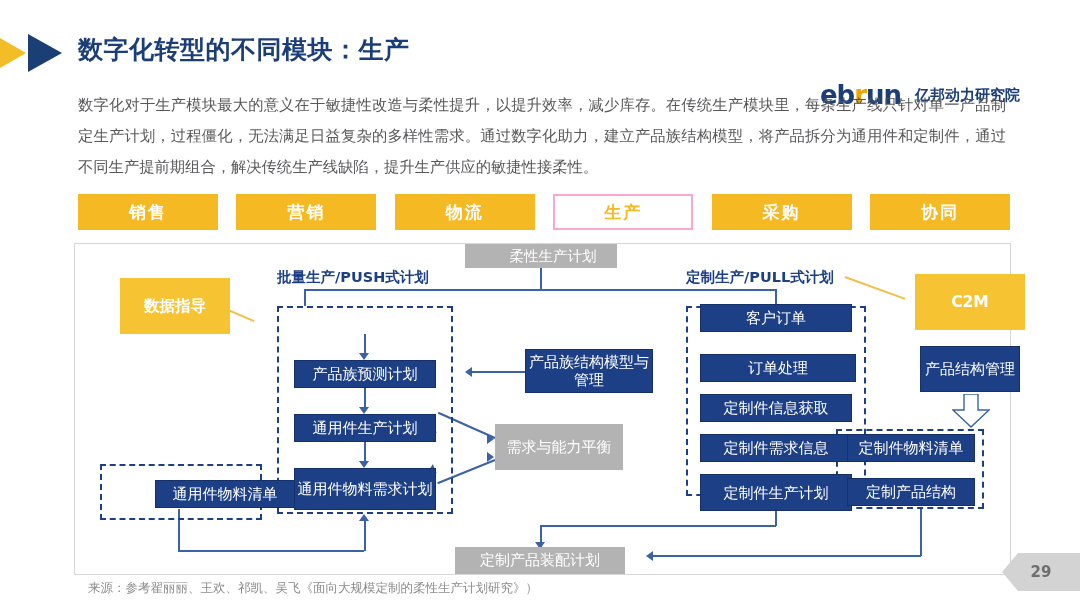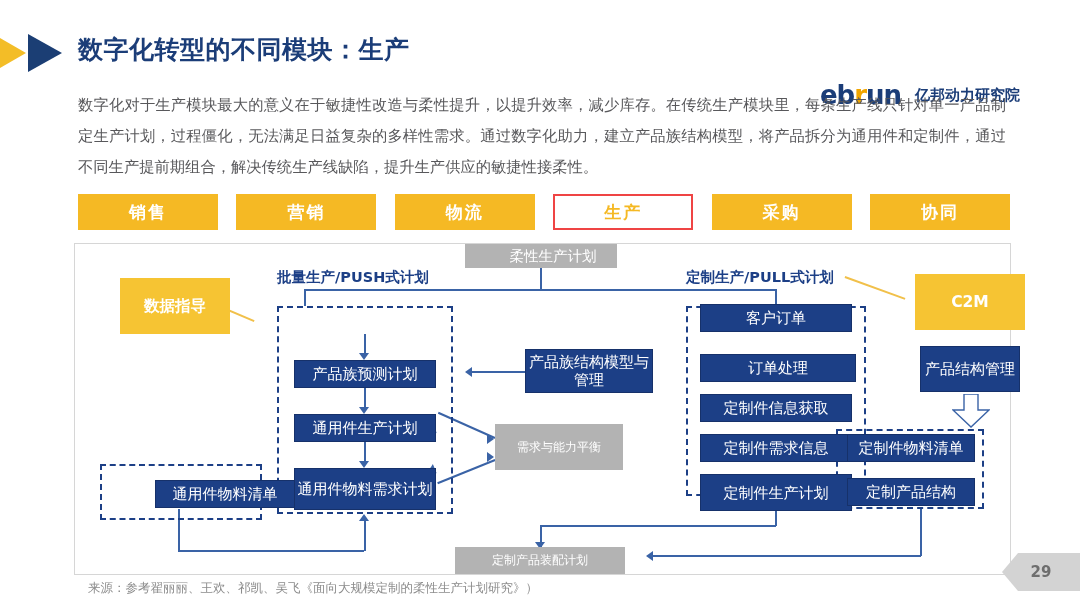--- a/index.html
+++ b/index.html
@@ -31,39 +31,39 @@
   
   .intro{position:absolute;left:78px;top:90px;width:928px;font-size:15.3px;
          line-height:31px;color:#58585B;text-align:justify;}
 
   
   .tabs{position:absolute;left:78px;top:194px;width:932px;height:36px;display:flex;
         justify-content:space-between;}
   .tab{width:140px;height:36px;background:#F5B924;color:#ffffff;font-size:17px;
        font-weight:bold;display:flex;align-items:center;justify-content:center;
        letter-spacing:2px;box-sizing:border-box;}
-  .tab.active{background:#ffffff;color:#F5B924;border:2px solid #ef4444;text-align:center;}
+  .tab.active{background:#ffffff;color:#F5B924;border:2px solid #f9a8d4;text-align:center;}
 
   
   .diagram{position:absolute;left:74px;top:243px;width:935px;height:330px;
            border:1px solid #D6D6D6;background:#fff;}
   .src{position:absolute;left:88px;top:580px;font-size:12.5px;color:#8C8C8C;}
 
   
   .pagebadge{position:absolute;right:0px;top:553px;width:78px;height:38px;
              background:#D3D3D3;color:#6E6E6E;font-size:15px;font-weight:bold;
              display:flex;align-items:center;justify-content:center;
              clip-path:polygon(16px 0,100% 0,100% 100%,16px 100%,0 50%);}
 
   
   .bx{position:absolute;box-sizing:border-box;display:flex;align-items:center;
       justify-content:center;text-align:center;}
   .blue{background:#1C3F86;color:#ffffff;font-size:15px;line-height:18px;
         border:1px solid #16316A;}
-  .gray{background:#B3B3B3;color:#ffffff;font-size:12px;line-height:19px;}
+  .gray{background:#B3B3B3;color:#ffffff;font-size:15px;line-height:19px;}
   .yel{background:#F6C433;color:#ffffff;font-size:15.5px;font-weight:bold;}
   .dash{position:absolute;box-sizing:border-box;border:2px dashed #1C3F86;}
   .lbl{position:absolute;color:#1C3F86;font-size:14.5px;font-weight:bold;white-space:nowrap;}
 
   
   .ln{position:absolute;background:#3A63A6;}
   .lnv{width:1.6px;}
   .lnh{height:1.6px;}
   .ylw-ln{position:absolute;background:#F1C04A;height:1.6px;transform-origin:left center;}
   .arr-d{position:absolute;width:0;height:0;border-left:5px solid transparent;

